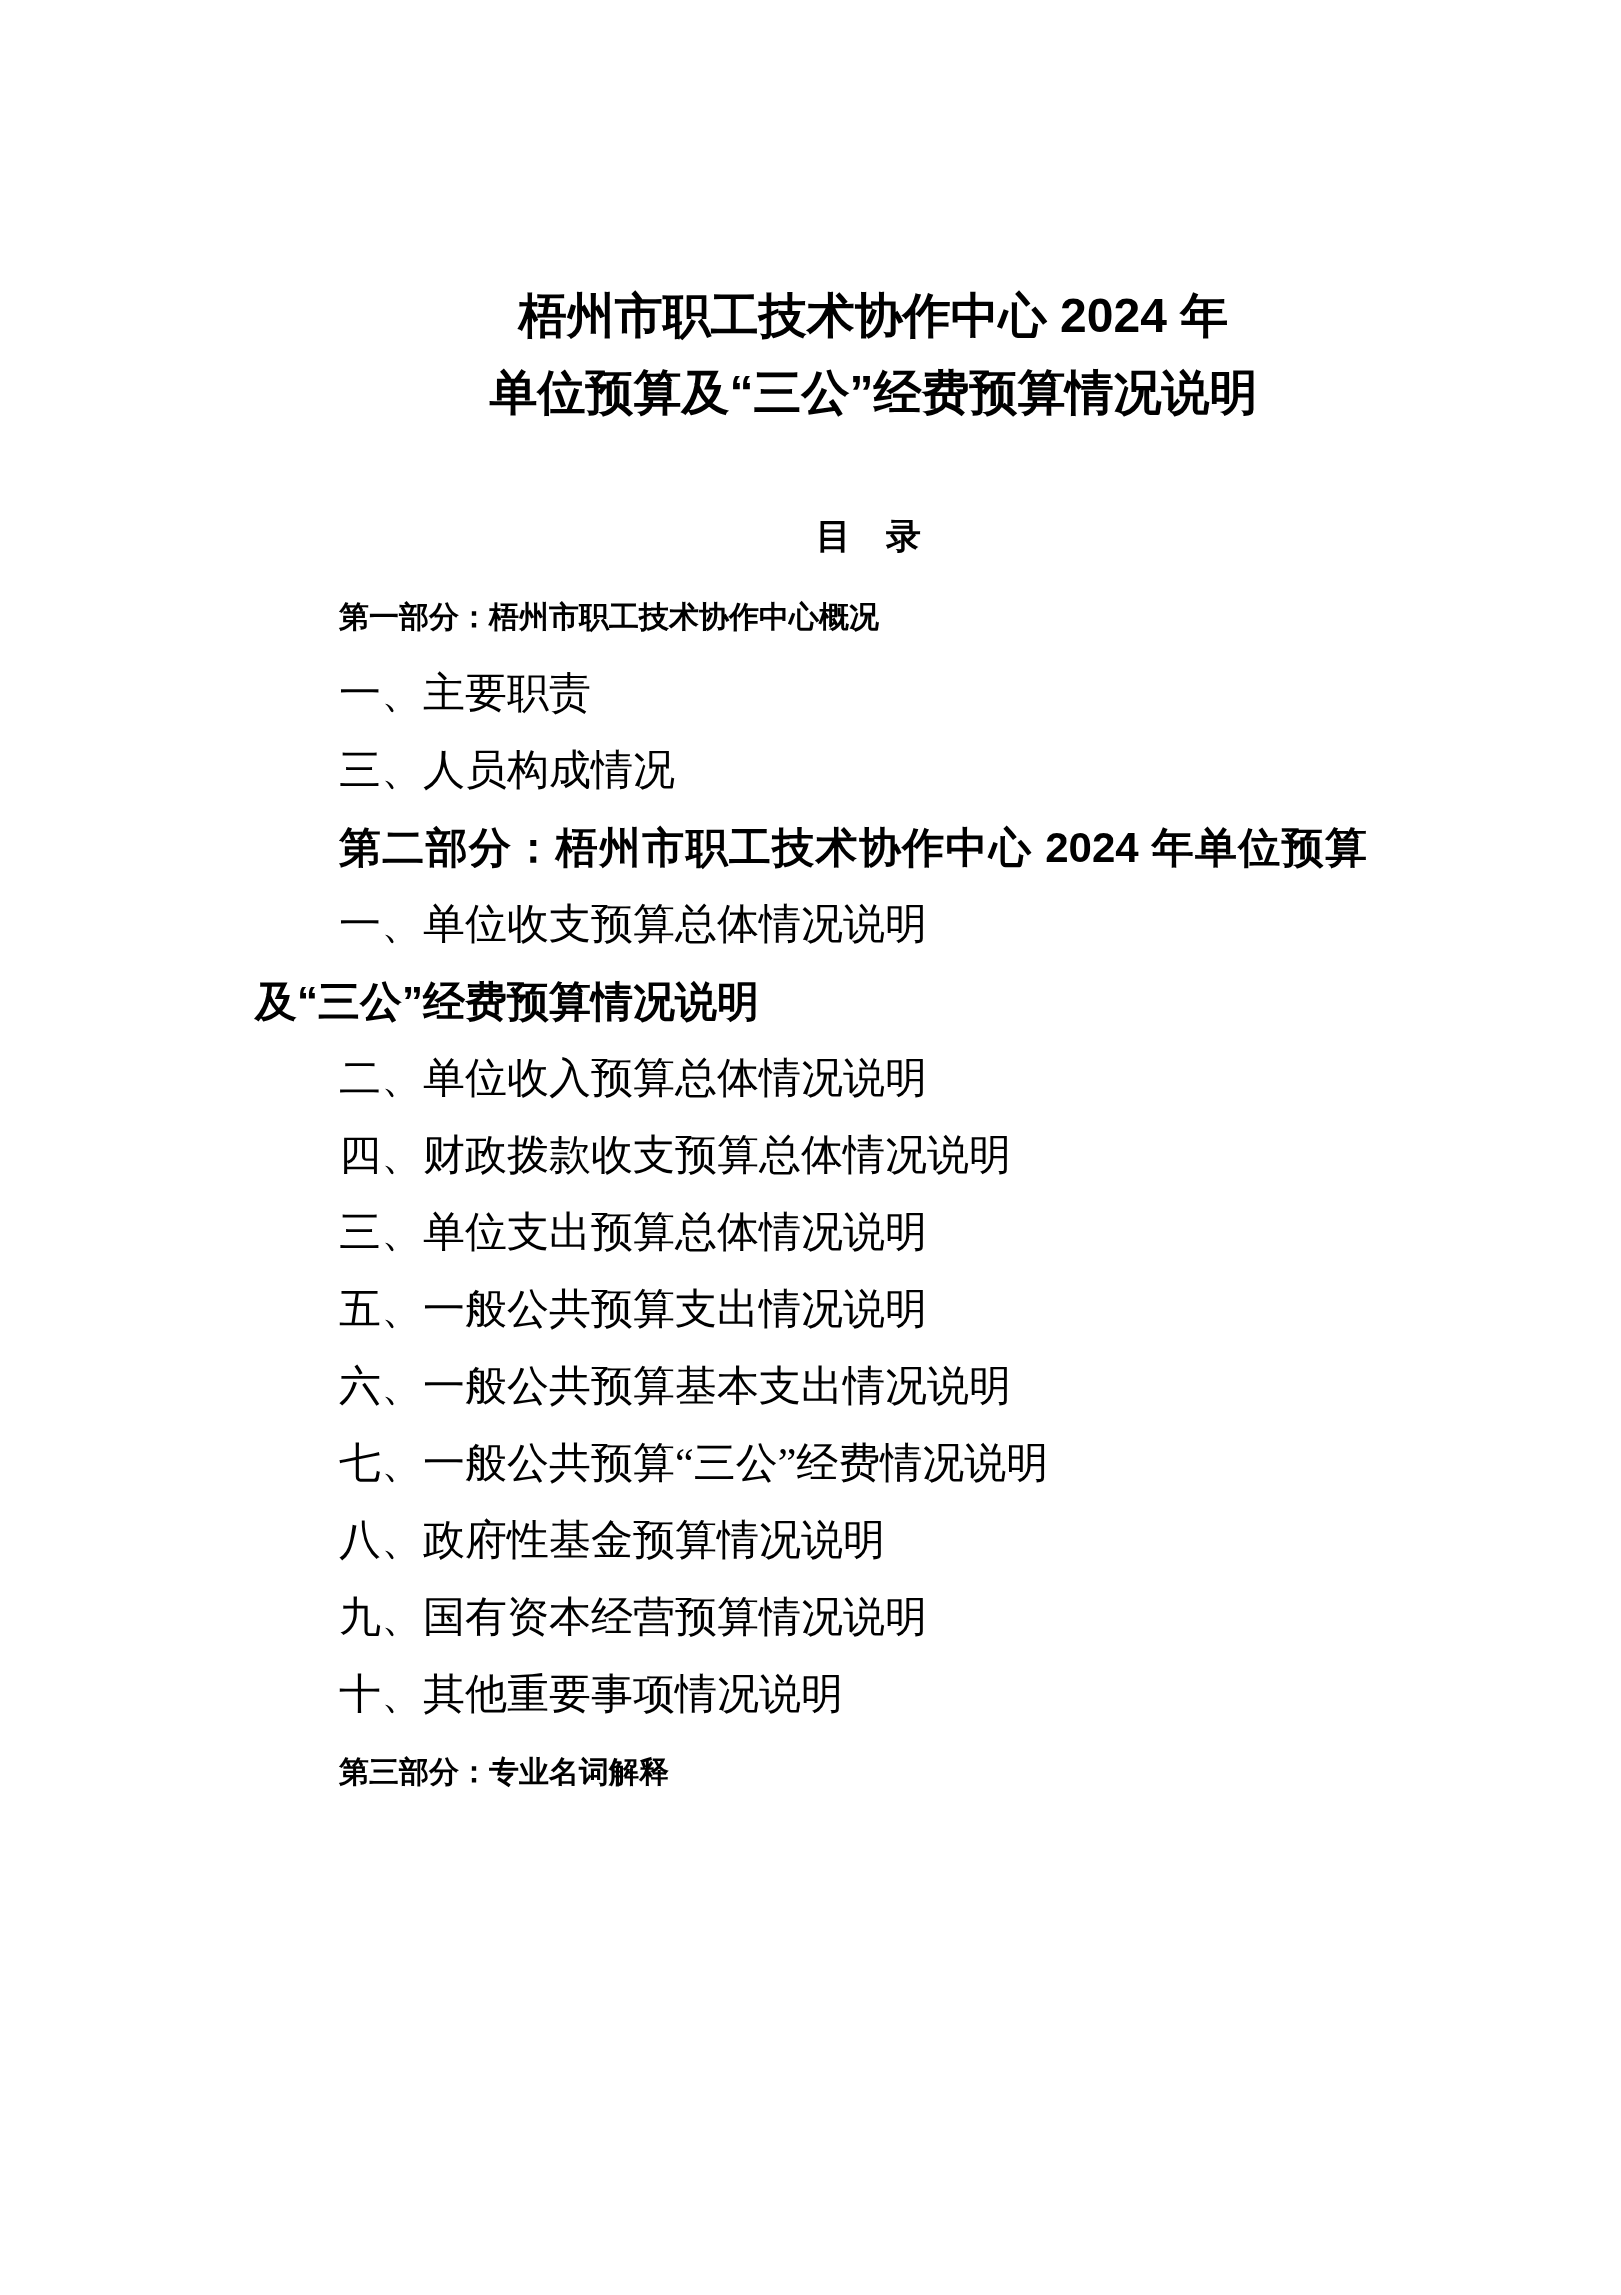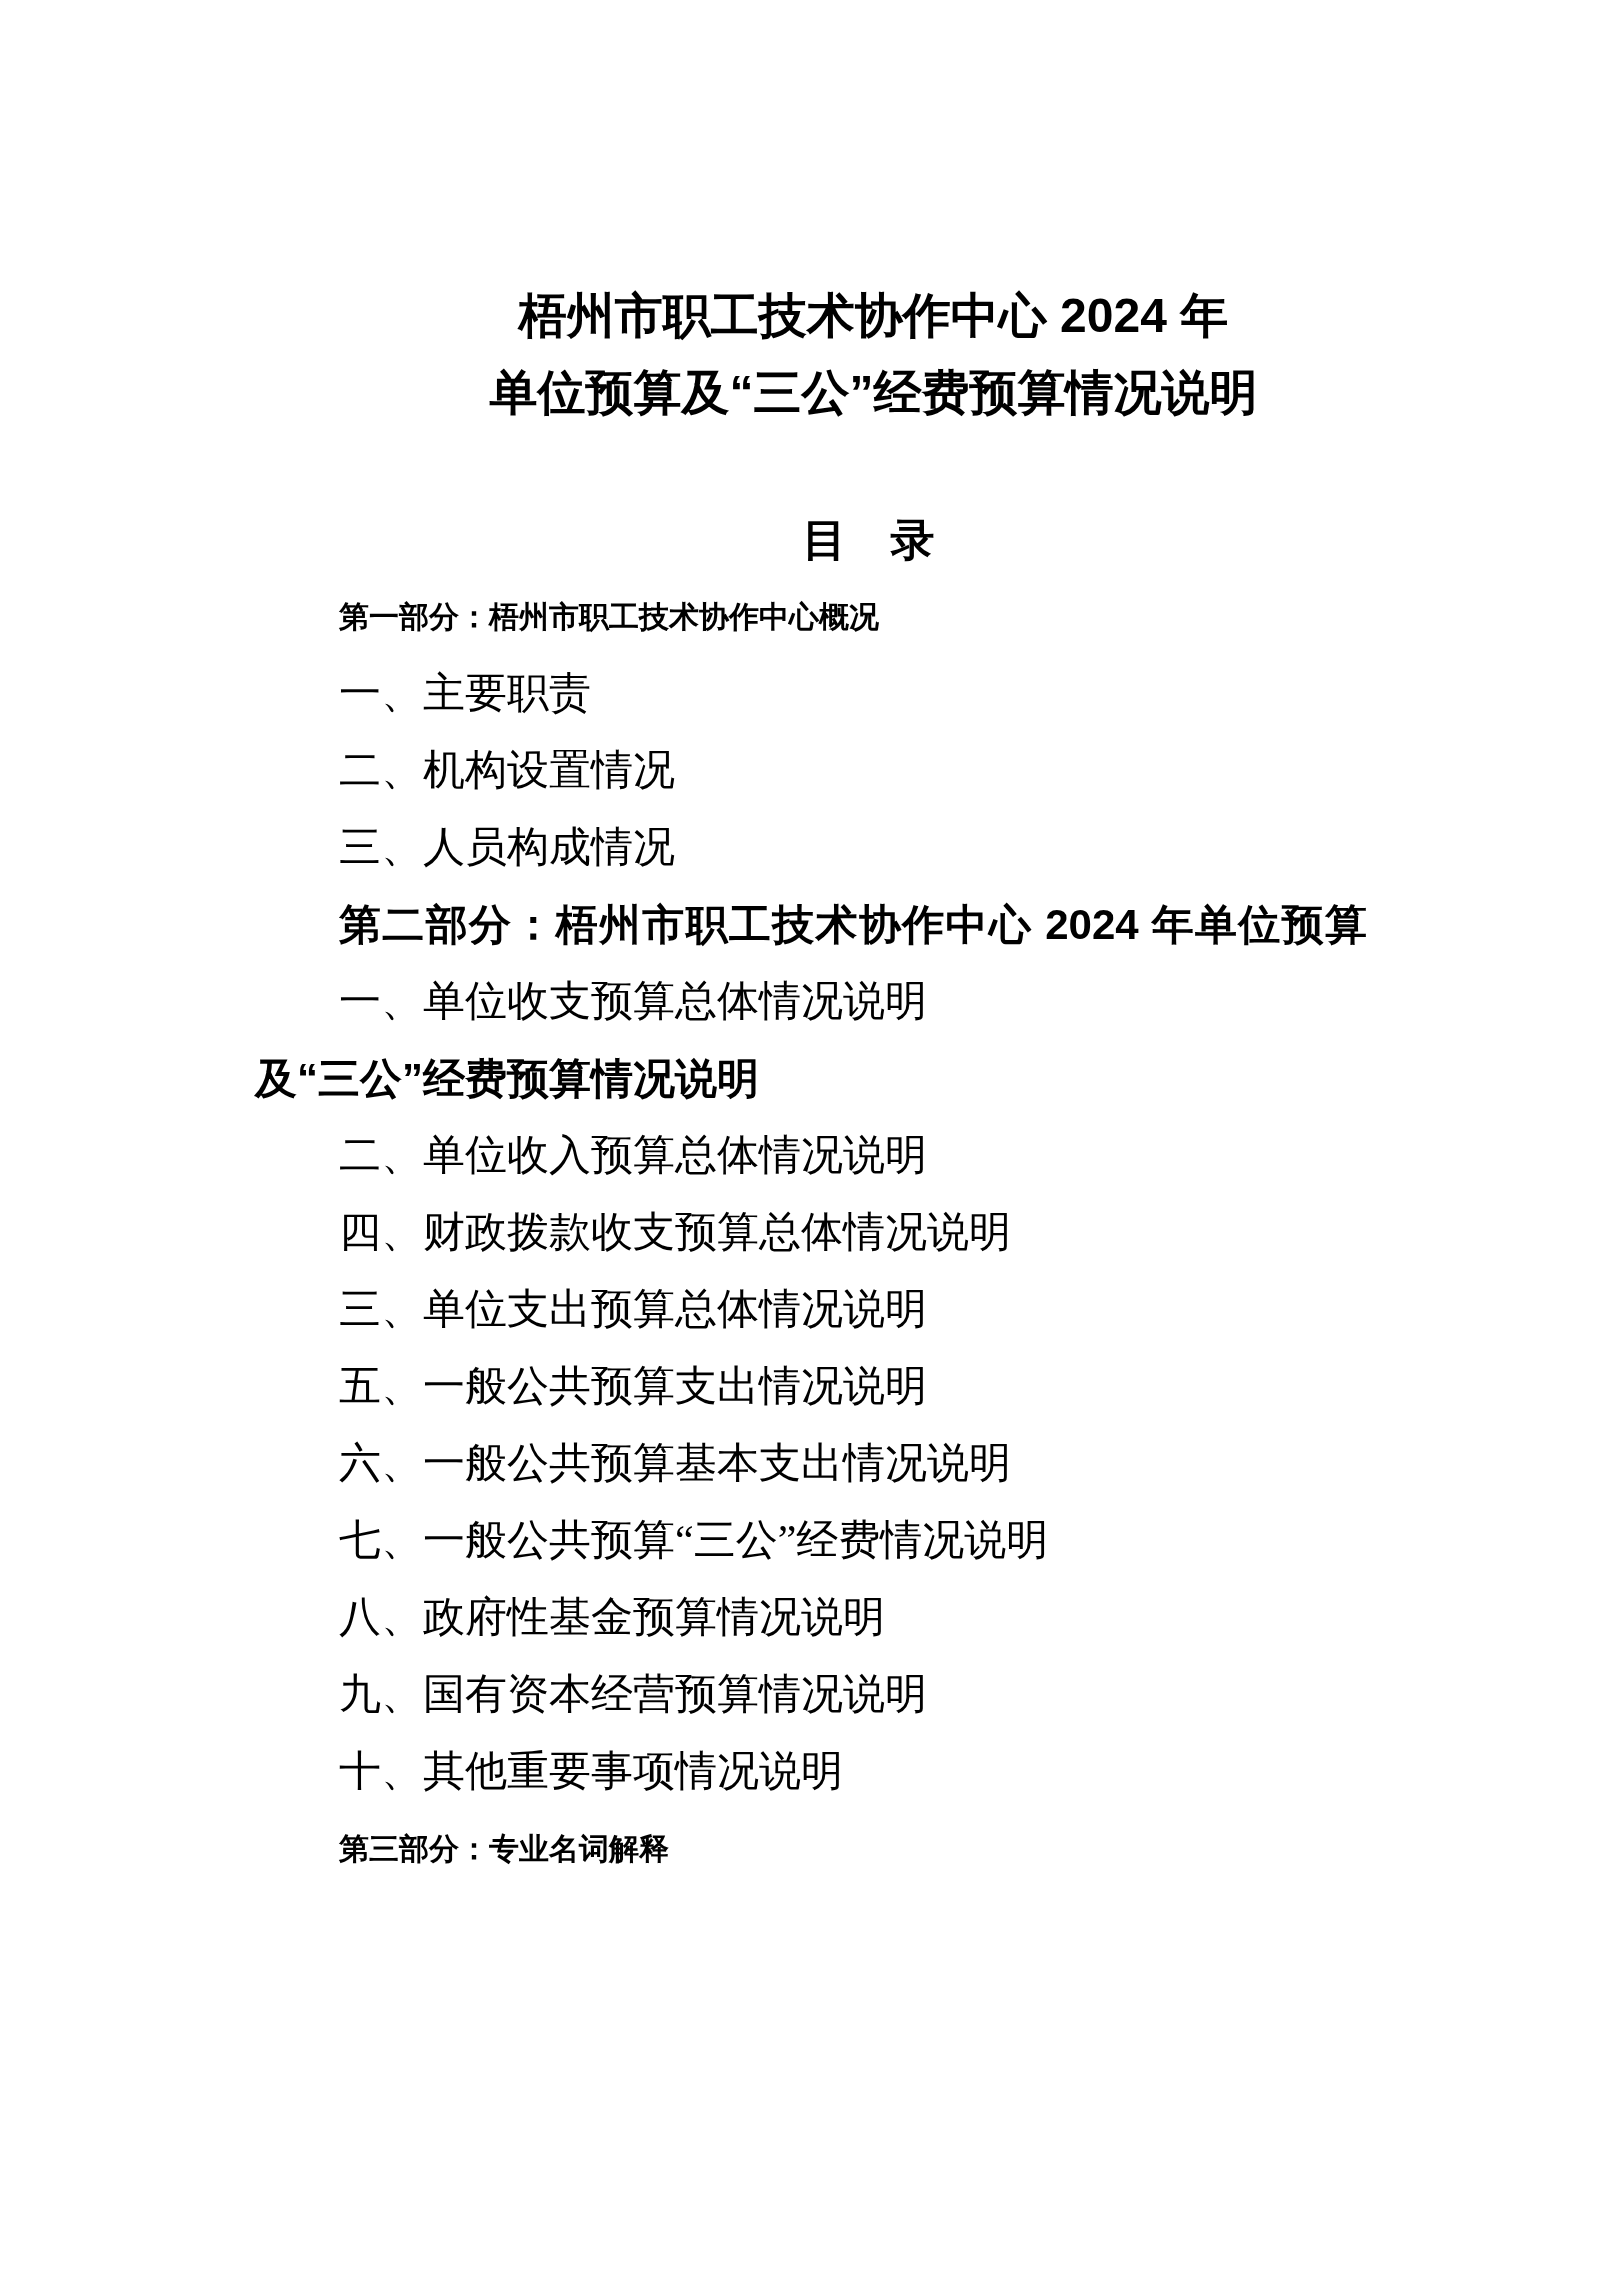--- a/index.html
+++ b/index.html
@@ -31,23 +31,23 @@
   }
   
   .title-line {
     font-family: "Liberation Sans", sans-serif;
     font-weight: bold;
     font-size: 48px;
     text-align: center;
     padding-left: 125px; 
   }
   .toc-heading {
-    font-family: Liberation Sans, sans-serif;
+    font-family: Liberation Mono, monospace;
     font-weight: bold;
-    font-size: 44px;
+    font-size: 35px;
     text-align: center;
     padding-left: 115px;
   }
   .part-heading {
     font-family: "Liberation Sans", sans-serif;
     font-weight: bold;
     font-size: 30px;
     text-indent: 84px; 
   }
   .part-heading-justified {
@@ -81,21 +81,20 @@
     <div class="line title-line">梧州市职工技术协作中心 2024 年</div>
     <div class="line title-line">单位预算及“三公”经费预算情况说明</div>
 
     <div class="spacer"></div>
 
     <div class="line toc-heading">目　录</div>
 
     <div class="line part-heading">第一部分：梧州市职工技术协作中心概况</div>
 
     <div class="line toc-item">一、主要职责</div>
-    <div class="line toc-item">二、机构设置情况</div>
     <div class="line toc-item">三、人员构成情况</div>
 
     <div class="line part-heading-justified">第二部分：梧州市职工技术协作中心 2024 年单位预算</div>
     <div class="line toc-item">一、单位收支预算总体情况说明</div>
 
     <div class="line part-heading-continuation">及“三公”经费预算情况说明</div>
     <div class="line toc-item">二、单位收入预算总体情况说明</div>
     <div class="line toc-item">四、财政拨款收支预算总体情况说明</div>
     <div class="line toc-item">三、单位支出预算总体情况说明</div>
     <div class="line toc-item">五、一般公共预算支出情况说明</div>

